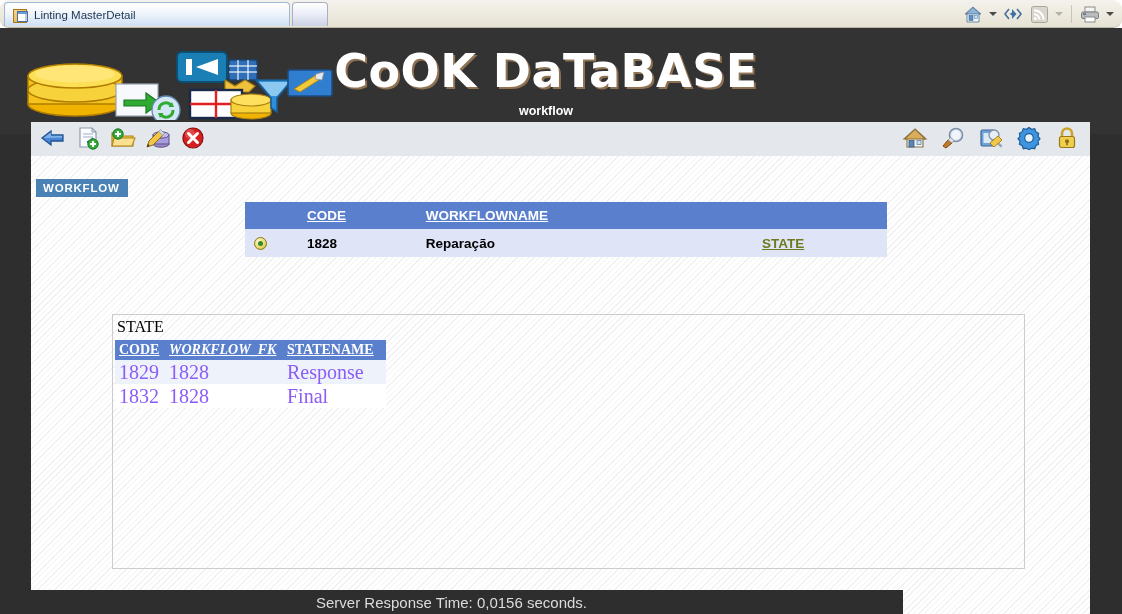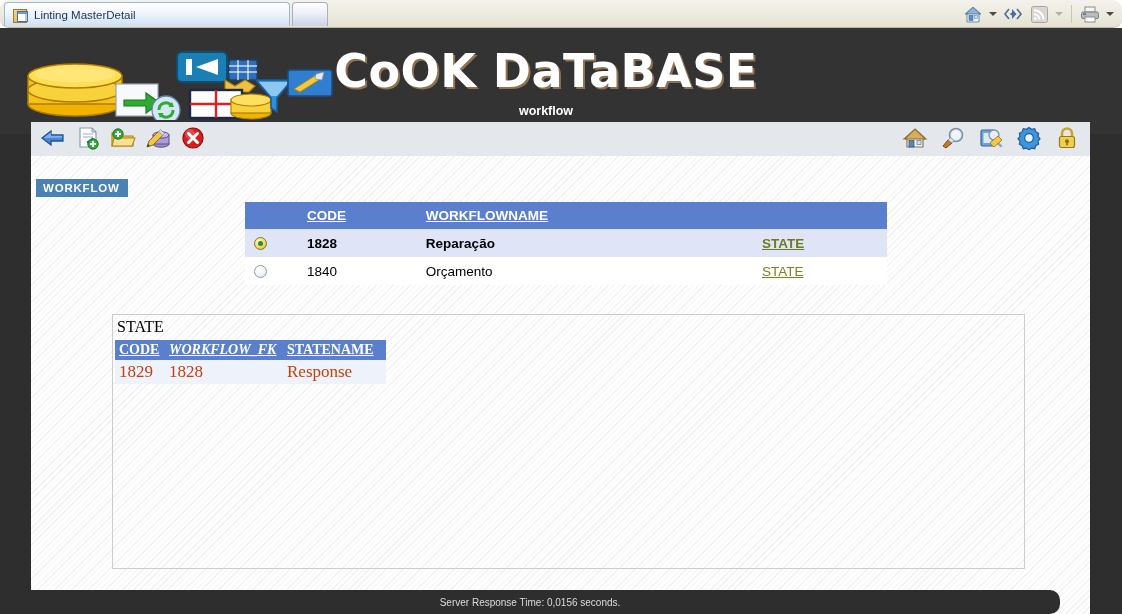--- a/index.html
+++ b/index.html
@@ -222,38 +222,38 @@
     font-size: 14px;
     height: 20px;
     text-align: left;
     padding: 0 4px;
     white-space: nowrap;
   }
   #detail-table thead th span.hdr { text-decoration: underline; }
   #detail-table tbody td {
     height: 24px;
     padding: 0 4px;
-    color: #c2410c;
+    color: #8b5cf6;
     white-space: nowrap;
-    font-size: 17px;
+    font-size: 20px;
   }
   #detail-table tbody tr.d-alt td { background: #eef2fb; }
   #detail-table tbody tr.d-plain td { background: #ffffff; }
   .dcol-code { width: 42px; }
   .dcol-fk   { width: 110px; font-style: italic; }
   .dcol-name { width: 95px; margin-left: 37px; }
 
   
   #status-footer {
     position: absolute; left: 0; bottom: 0;
-    width: 1060px; height: 24px;
+    width: 903px; height: 24px;
     background: #2e2e2e;
     color: #dcdcdc;
-    font-size: 10px;
-    display: flex; align-items: center; justify-content: center; border-radius: 10px;
+    font-size: 15px;
+    display: flex; align-items: center; justify-content: center;
   }
 </style>
 </head>
 <body>
 
 <div id="browser-chrome">
   <div id="tab-strip">
     <div class="browser-tab">
       <span class="tab-favicon"></span>
       <span class="tab-title">Linting MasterDetail</span>
@@ -498,46 +498,45 @@
           <th class="col-link"></th>
         </tr>
       </thead>
       <tbody>
         <tr class="row-sel">
           <td class="col-radio"><span class="radio checked"></span></td>
           <td class="col-code">1828</td>
           <td class="col-name">Reparação</td>
           <td class="col-link"><span class="state-link">STATE</span></td>
         </tr>
-        <tr class="row-plain">
-          <td class="col-radio"><span class="radio"></span></td>
-          <td class="col-code">1840</td>
-          <td class="col-name">Orçamento</td>
-          <td class="col-link"><span class="state-link">STATE</span></td>
-        </tr>
       </tbody>
     </table>
 
     <div id="detail-panel">
       <div id="detail-caption">STATE</div>
 
       <table id="detail-table">
         <thead>
           <tr>
             <th class="dcol-code"><span class="hdr">CODE</span></th>
             <th class="dcol-fk"><span class="hdr">WORKFLOW_FK</span></th>
             <th class="dcol-name"><span class="hdr">STATENAME</span></th>
           </tr>
         </thead>
         <tbody>
           <tr class="d-alt">
             <td>1829</td>
             <td>1828</td>
             <td>Response</td>
           </tr>
+          <tr class="d-plain">
+            <td>1832</td>
+            <td>1828</td>
+            <td>Final</td>
+          </tr>
         </tbody>
       </table>
     </div>
   </div>
 
   <div id="status-footer">
     <span>Server Response Time: 0,0156 seconds.</span>
   </div>
 </div>
 

